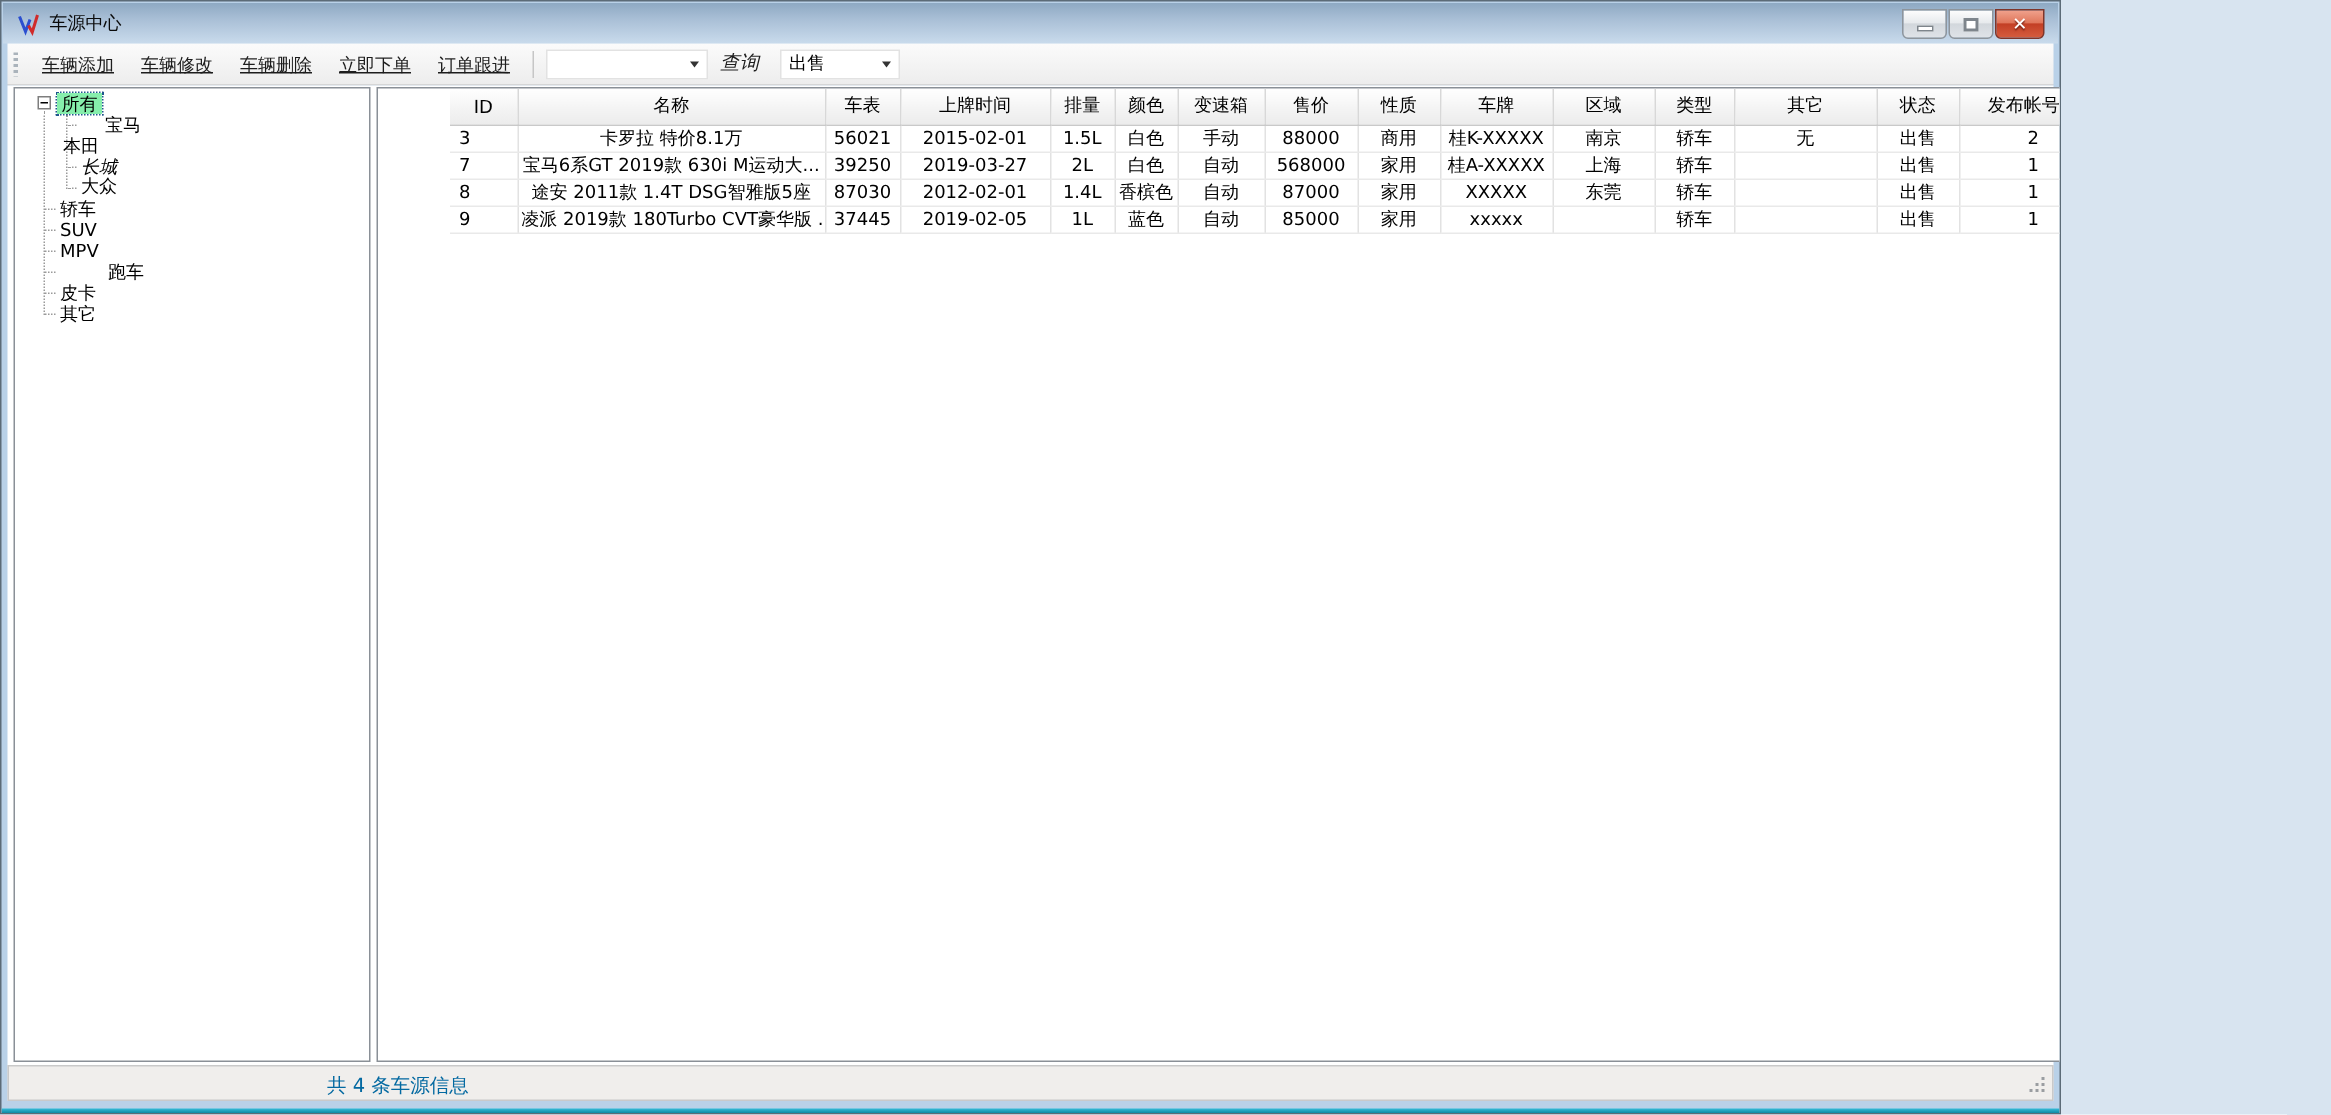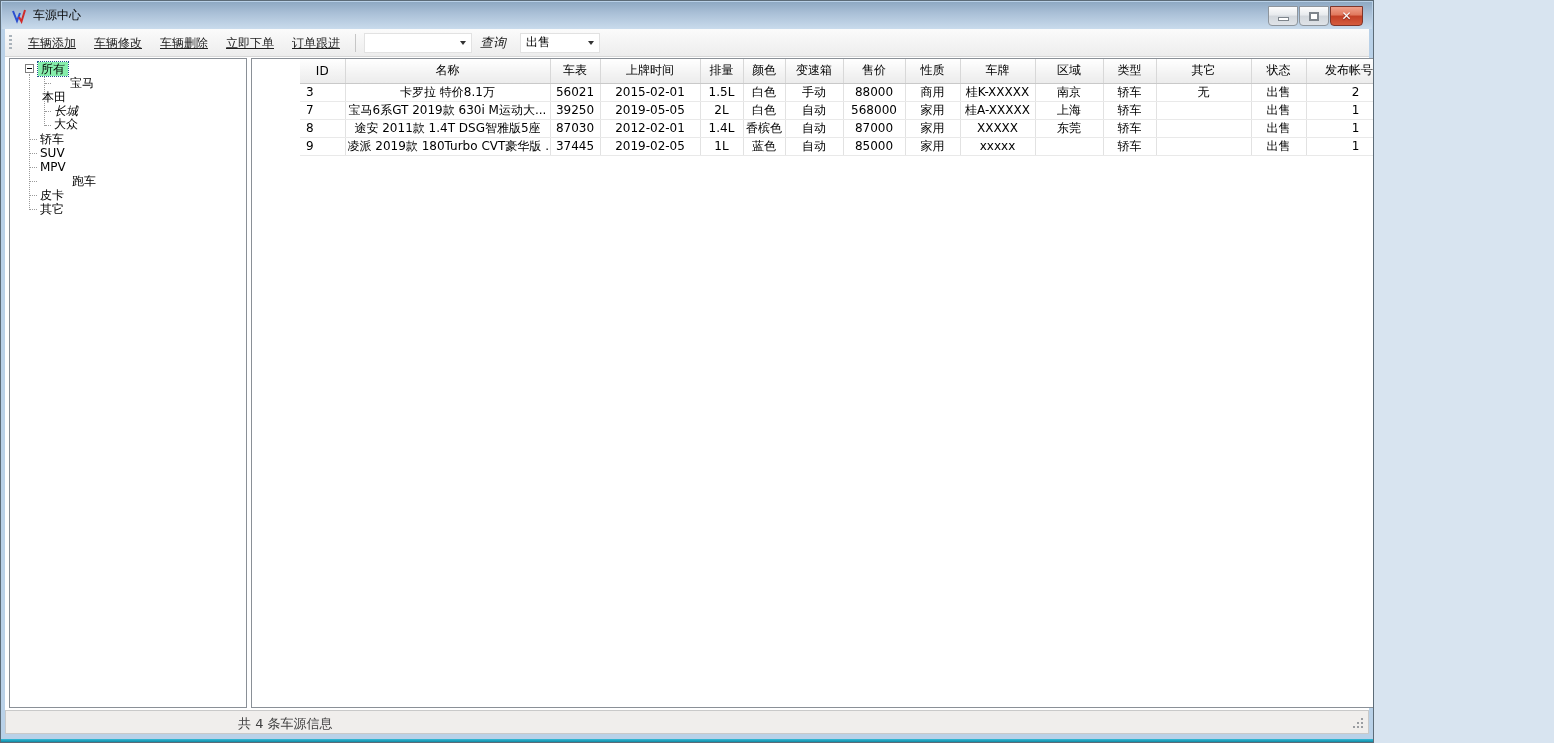--- a/index.html
+++ b/index.html
@@ -62,21 +62,21 @@
     white-space:nowrap; overflow:hidden; padding:0 2px; }
   table.grid th.filler, table.grid td.filler { border-right:none; }
   table.grid td { height:15px; font-size:12px; text-align:center;
     border-right:1px solid #e2e2e2; border-bottom:1px solid #e9e9e9;
     white-space:nowrap; overflow:hidden; padding:0 2px; }
   table.grid td.c-id { text-align:left; padding-left:6px; }
 
   
   .statusbar { position:absolute; left:4px; right:4px; top:709px; height:24px;
     background:#f0eeec; border:1px solid #c9c9c9; }
-  .status-text { position:absolute; left:232px; top:4px; font-size:13px; color:#404040; }
+  .status-text { position:absolute; left:212px; top:4px; font-size:13px; color:#0369a1; }
   .rgrip { position:absolute; right:3px; bottom:3px; width:12px; height:12px; cursor:nwse-resize; }
   .rgrip::after { content:""; position:absolute; left:8px; top:0; width:2px; height:2px; background:#9a9da1;
     box-shadow:0 4px #9a9da1, -4px 4px #9a9da1, 0 8px #9a9da1, -4px 8px #9a9da1, -8px 8px #9a9da1; }
 
   .bottom-teal { position:absolute; left:0; right:0; bottom:0; height:3px;
     background:linear-gradient(180deg,#35bcd9,#0f89a3); }
 </style>
 </head>
 <body>
 
@@ -207,21 +207,21 @@
         <td>轿车</td>
         <td>无</td>
         <td>出售</td>
         <td>2</td>
         <td class="filler"></td>
       </tr>
       <tr>
         <td class="c-id">7</td>
         <td>宝马6系GT 2019款 630i M运动大...</td>
         <td>39250</td>
-        <td>2019-05-05</td>
+        <td>2019-03-27</td>
         <td>2L</td>
         <td>白色</td>
         <td>自动</td>
         <td>568000</td>
         <td>家用</td>
         <td>桂A-XXXXX</td>
         <td>上海</td>
         <td>轿车</td>
         <td></td>
         <td>出售</td>

